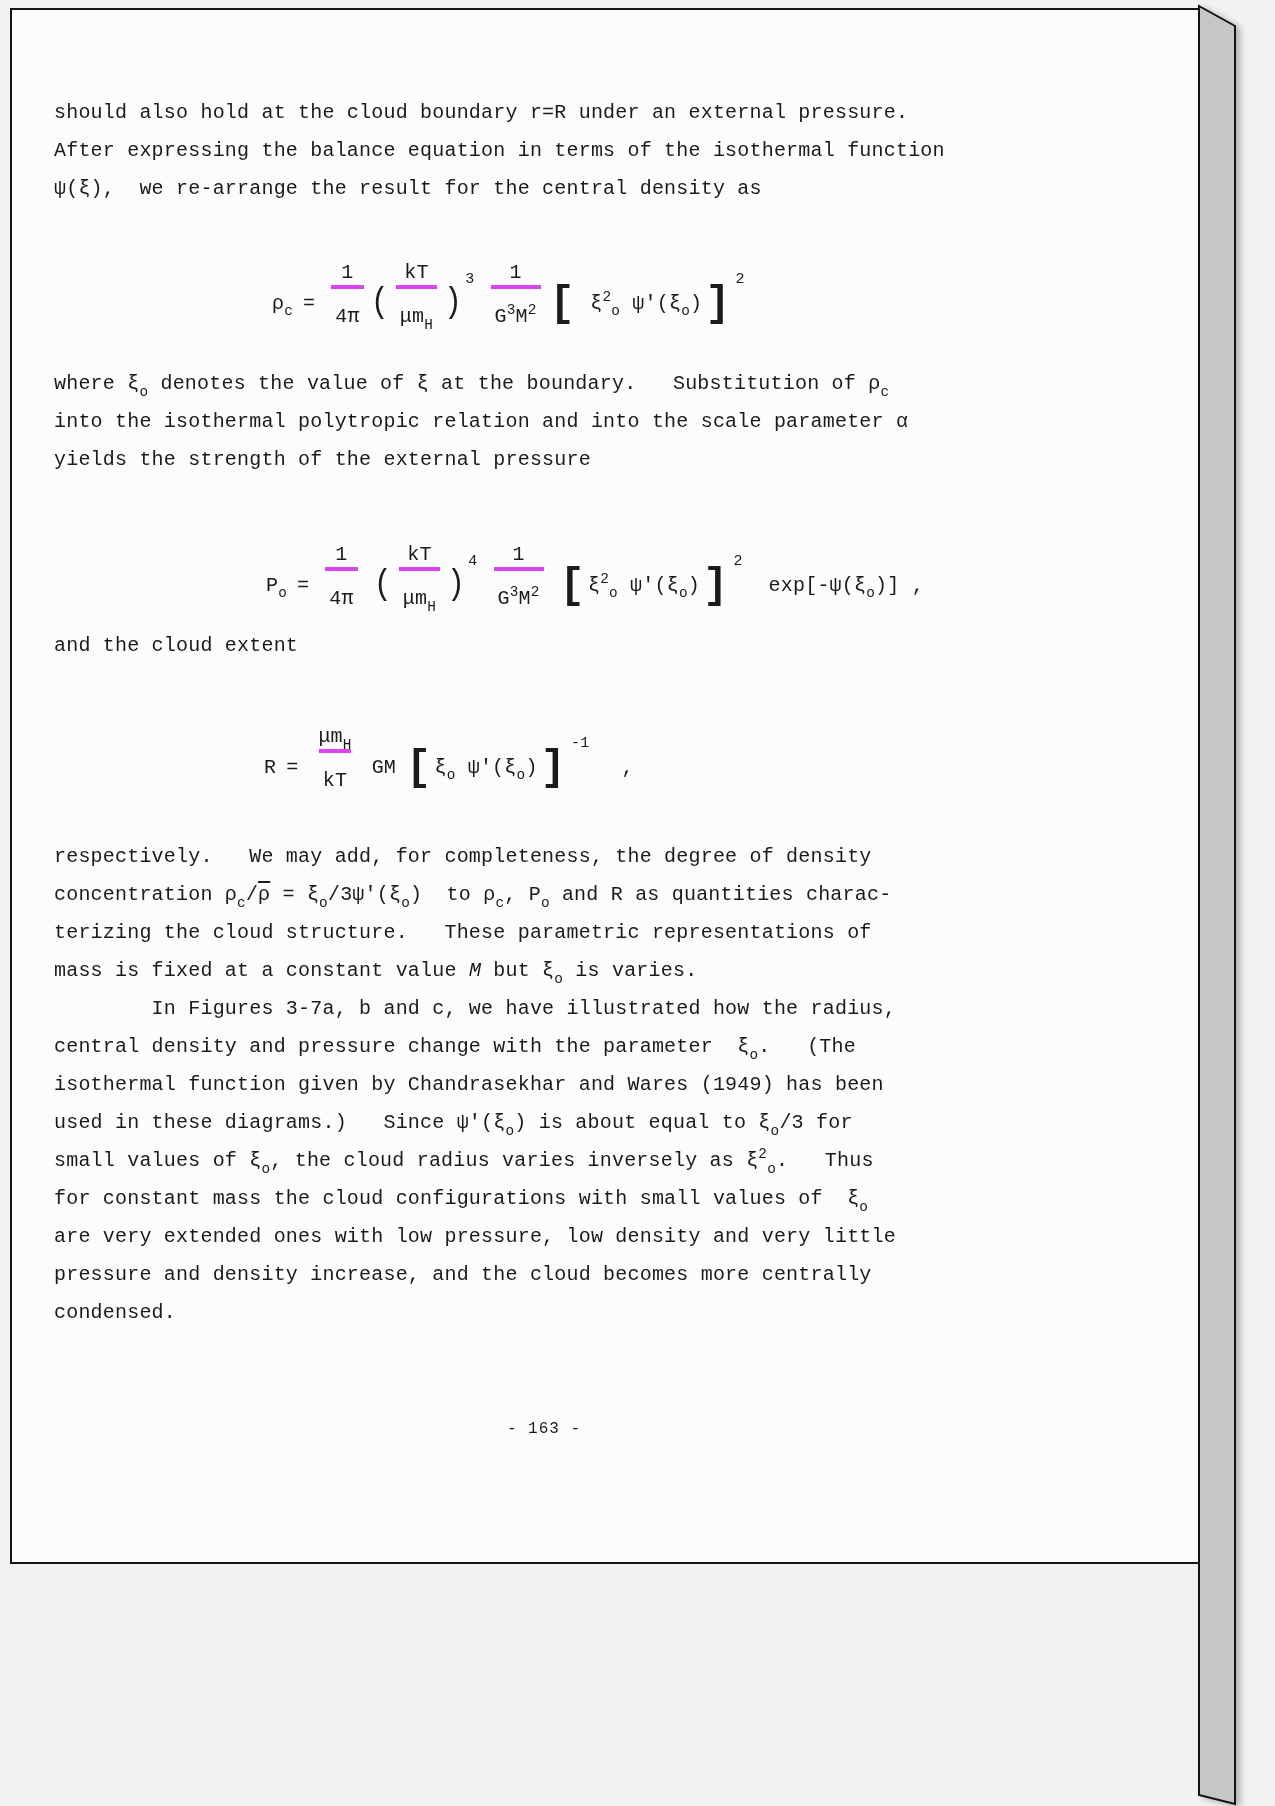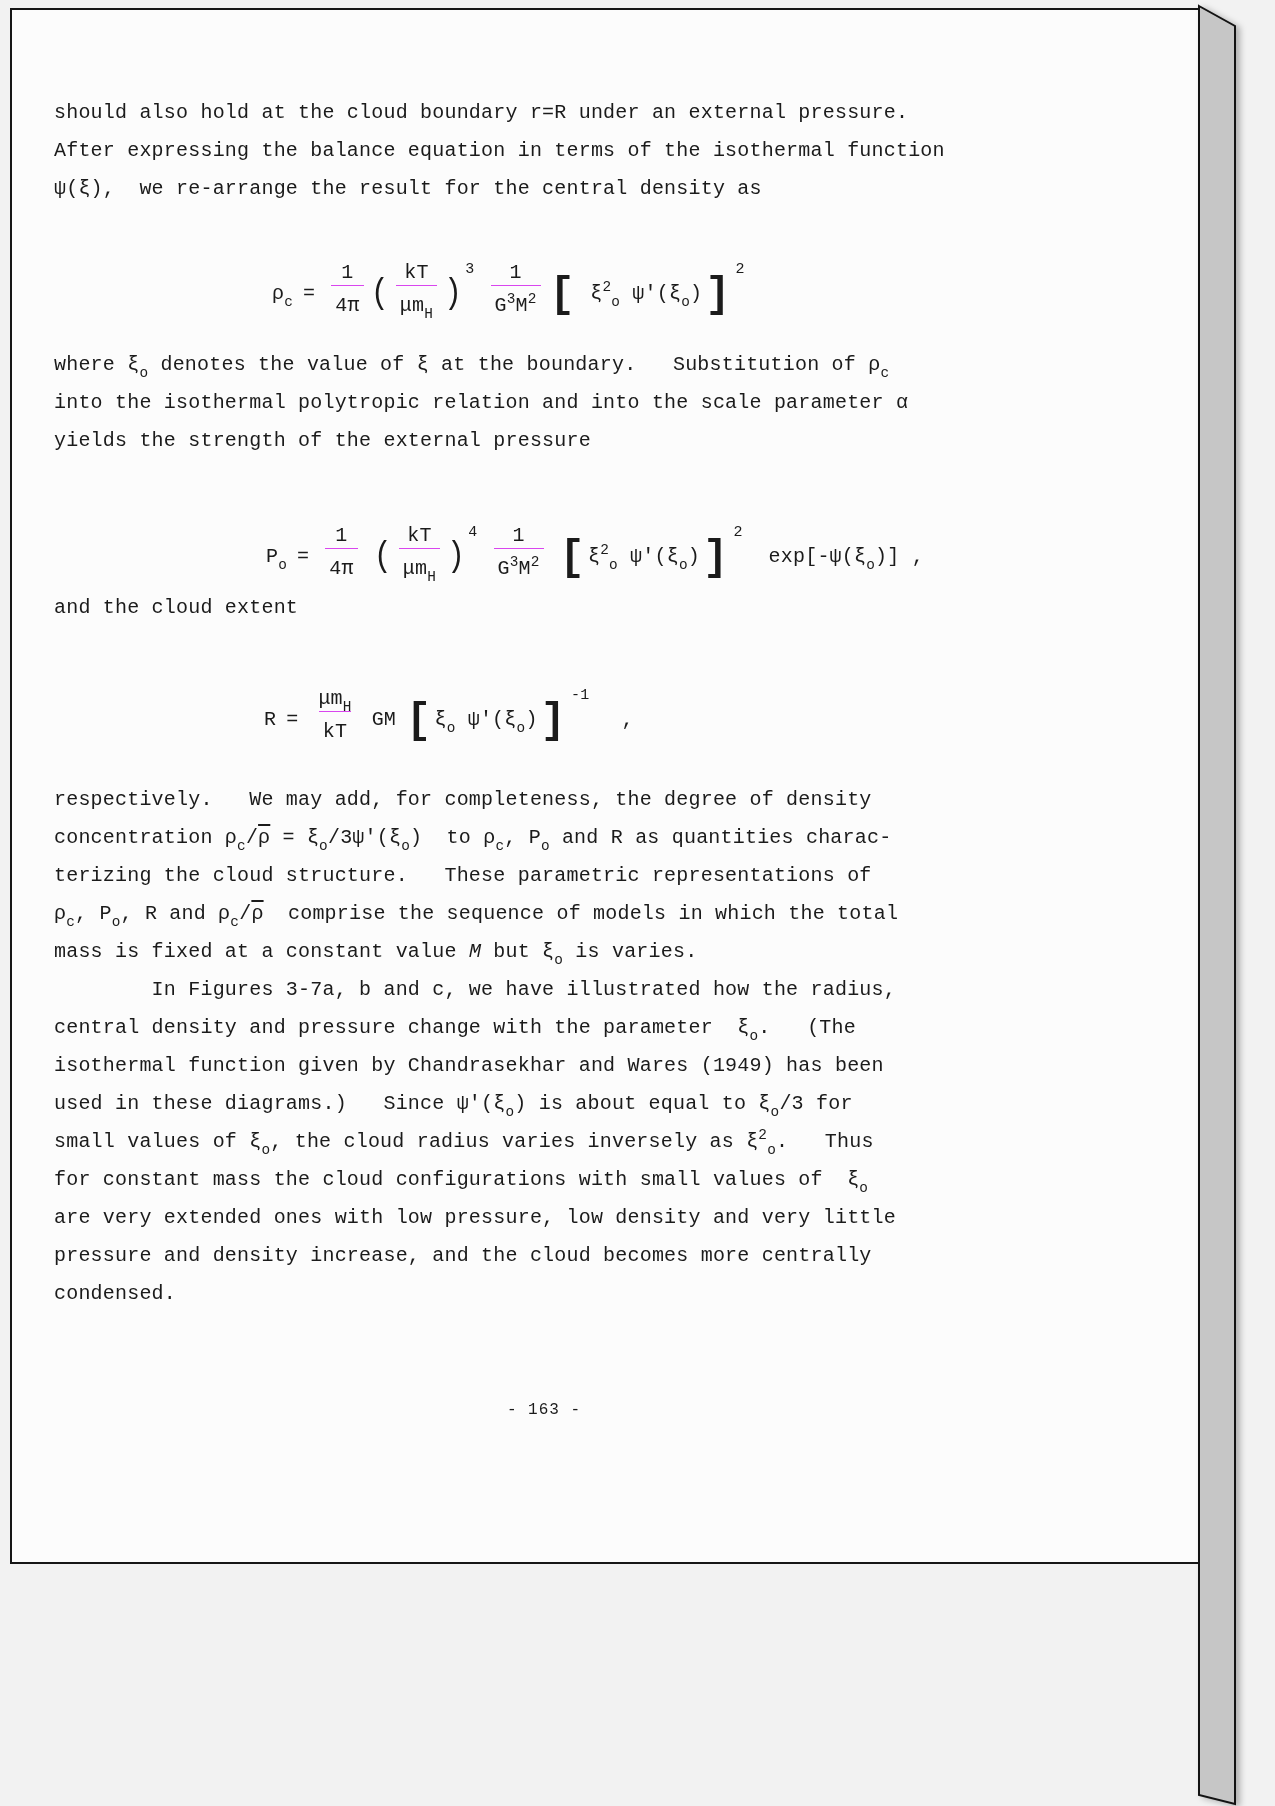--- a/index.html
+++ b/index.html
@@ -33,21 +33,21 @@
   sup{top:-.55em;}
   .ovl{text-decoration:overline;text-decoration-thickness:1.5px;}
   i{font-style:italic;}
 
   
   .eqrow{display:flex;align-items:center;font-size:20px;letter-spacing:.2px;}
   .eqrow .sym{white-space:pre;}
   .eqs{margin:0 10px;}
   .frac{display:inline-flex;flex-direction:column;align-items:center;line-height:1.2;margin:0 6px;}
   .frac .num{padding:0 4px;}
-  .frac .den{border-top:1px solid #d946ef;padding:8px 4px;}
+  .frac .den{border-top:4px solid #d946ef;padding:16px 4px;}
   .paren{font-size:30px;transform:scaleY(1.15);margin:0 1px;}
   .brk{font-size:42px;font-weight:600;transform:scaleY(1.02);margin:0 3px;position:relative;top:1px;}
   .expo{font-size:15px;position:relative;top:-24px;margin:0 10px 0 2px;white-space:pre;}
   .mgap{margin-left:10px;}
   .tail{margin-left:16px;white-space:pre;}
   .pageno{
     width:980px;text-align:center;
     margin-top:88px;
     font-size:16px;letter-spacing:1px;
   }
@@ -137,21 +137,20 @@
       <span class="sym">ξ<sub>o</sub> ψ'(ξ<sub>o</sub>)</span>
       <span class="brk">]</span>
       <span class="expo">-1</span>
       <span class="sym" style="margin-left:22px">,</span>
     </div>
 
     <div class="para" style="margin-top:29px">
         <div class="tline">respectively.   We may add, for completeness, the degree of density</div>
         <div class="tline">concentration ρ<sub>c</sub>/<span class="ovl">ρ</span> = ξ<sub>o</sub>/3ψ'(ξ<sub>o</sub>)  to ρ<sub>c</sub>, P<sub>o</sub> and R as quantities charac-</div>
         <div class="tline">terizing the cloud structure.   These parametric representations of</div>
-        <div class="tline">ρ<sub>c</sub>, P<sub>o</sub>, R and ρ<sub>c</sub>/<span class="ovl">ρ</span>  comprise the sequence of models in which the total</div>
         <div class="tline">mass is fixed at a constant value <i>M</i> but ξ<sub>o</sub> is varies.</div>
       </div>
 
     <div class="para">
         <div class="tline">        In Figures 3-7a, b and c, we have illustrated how the radius,</div>
         <div class="tline">central density and pressure change with the parameter  ξ<sub>o</sub>.   (The</div>
         <div class="tline">isothermal function given by Chandrasekhar and Wares (1949) has been</div>
         <div class="tline">used in these diagrams.)   Since ψ'(ξ<sub>o</sub>) is about equal to ξ<sub>o</sub>/3 for</div>
         <div class="tline">small values of ξ<sub>o</sub>, the cloud radius varies inversely as ξ<sup>2</sup><sub>o</sub>.   Thus</div>
         <div class="tline">for constant mass the cloud configurations with small values of  ξ<sub>o</sub></div>

